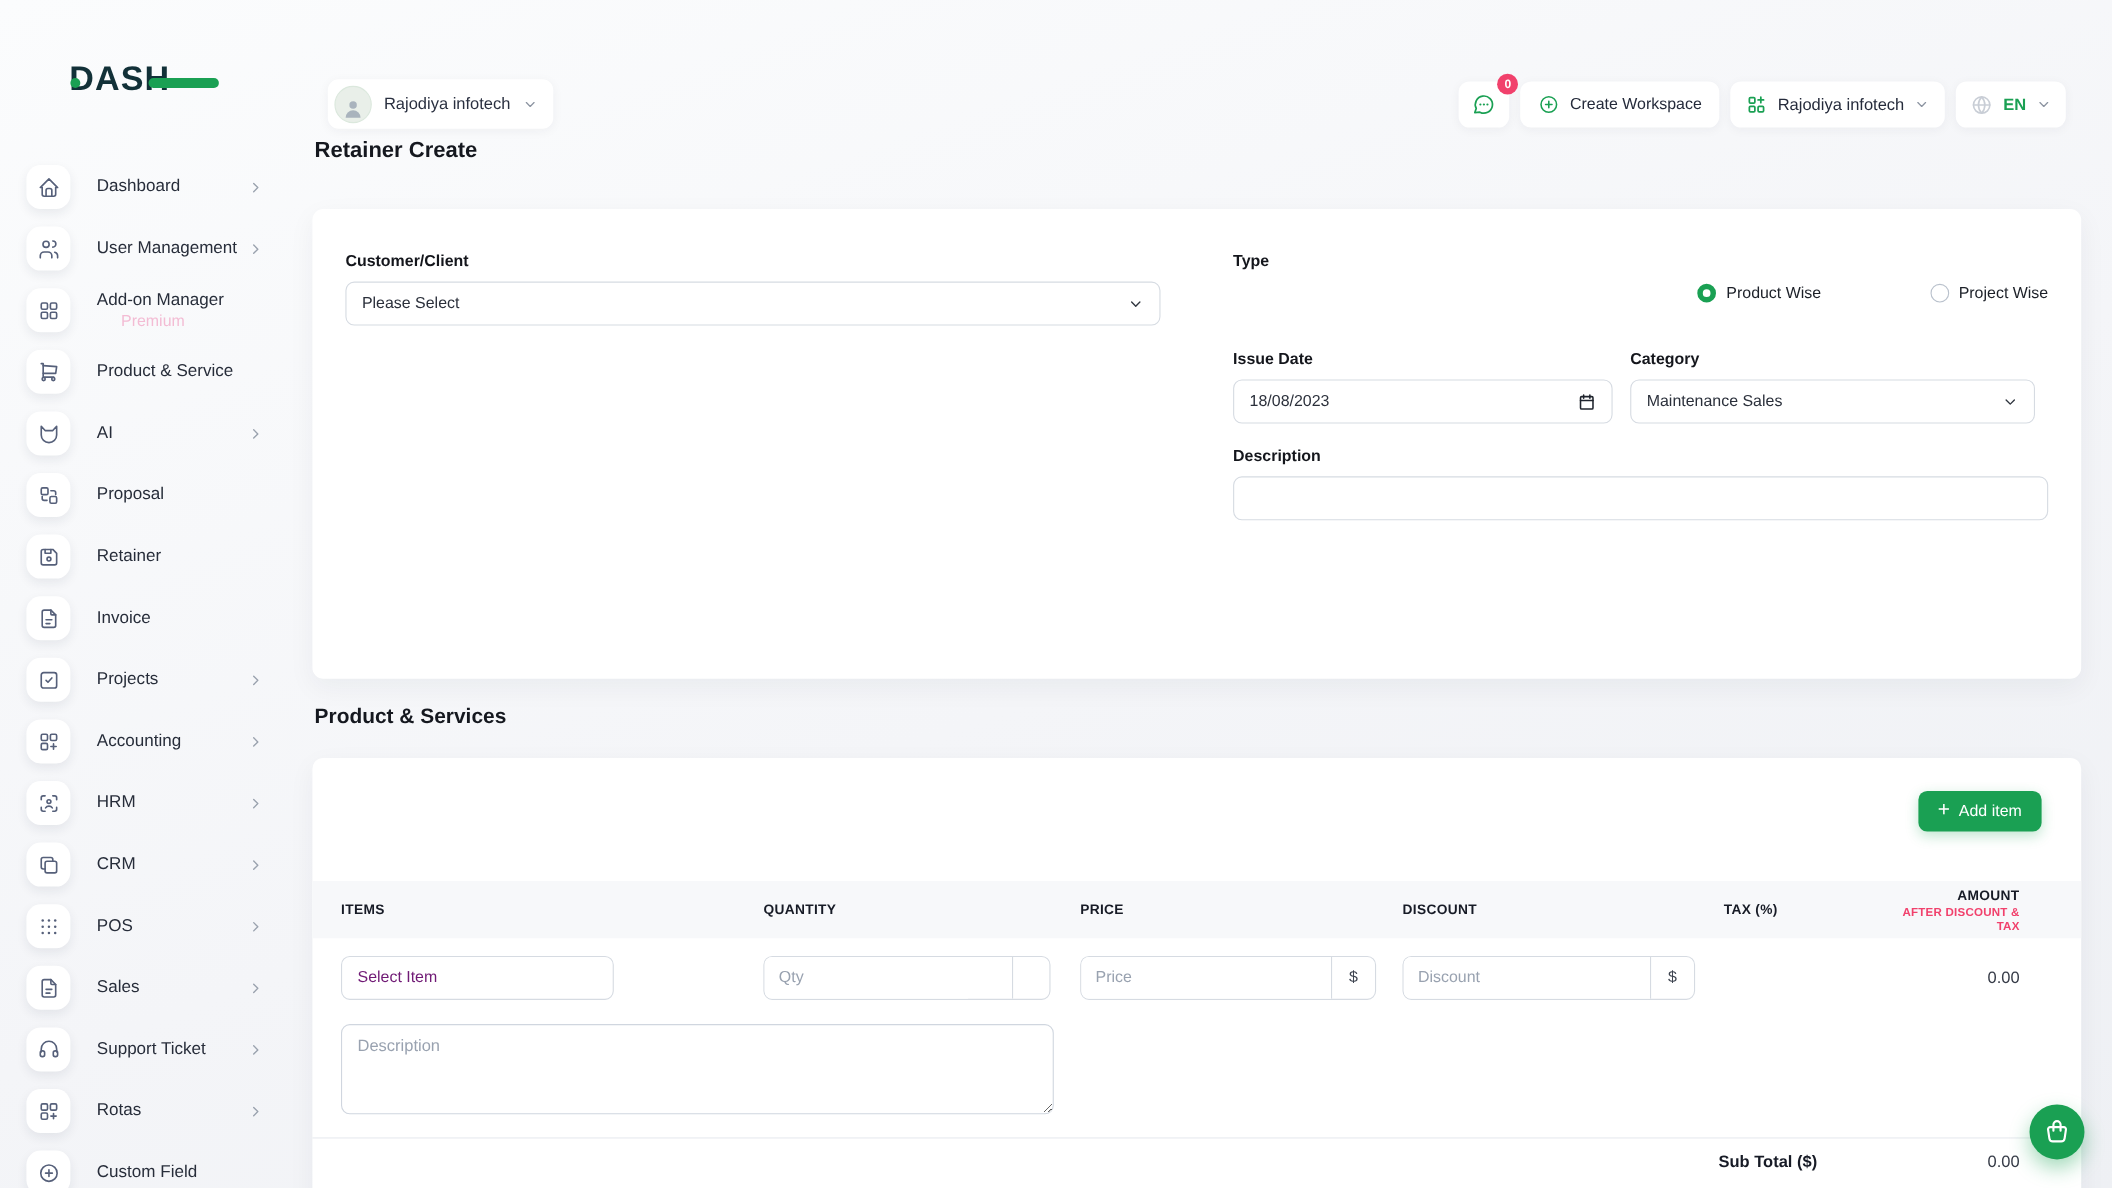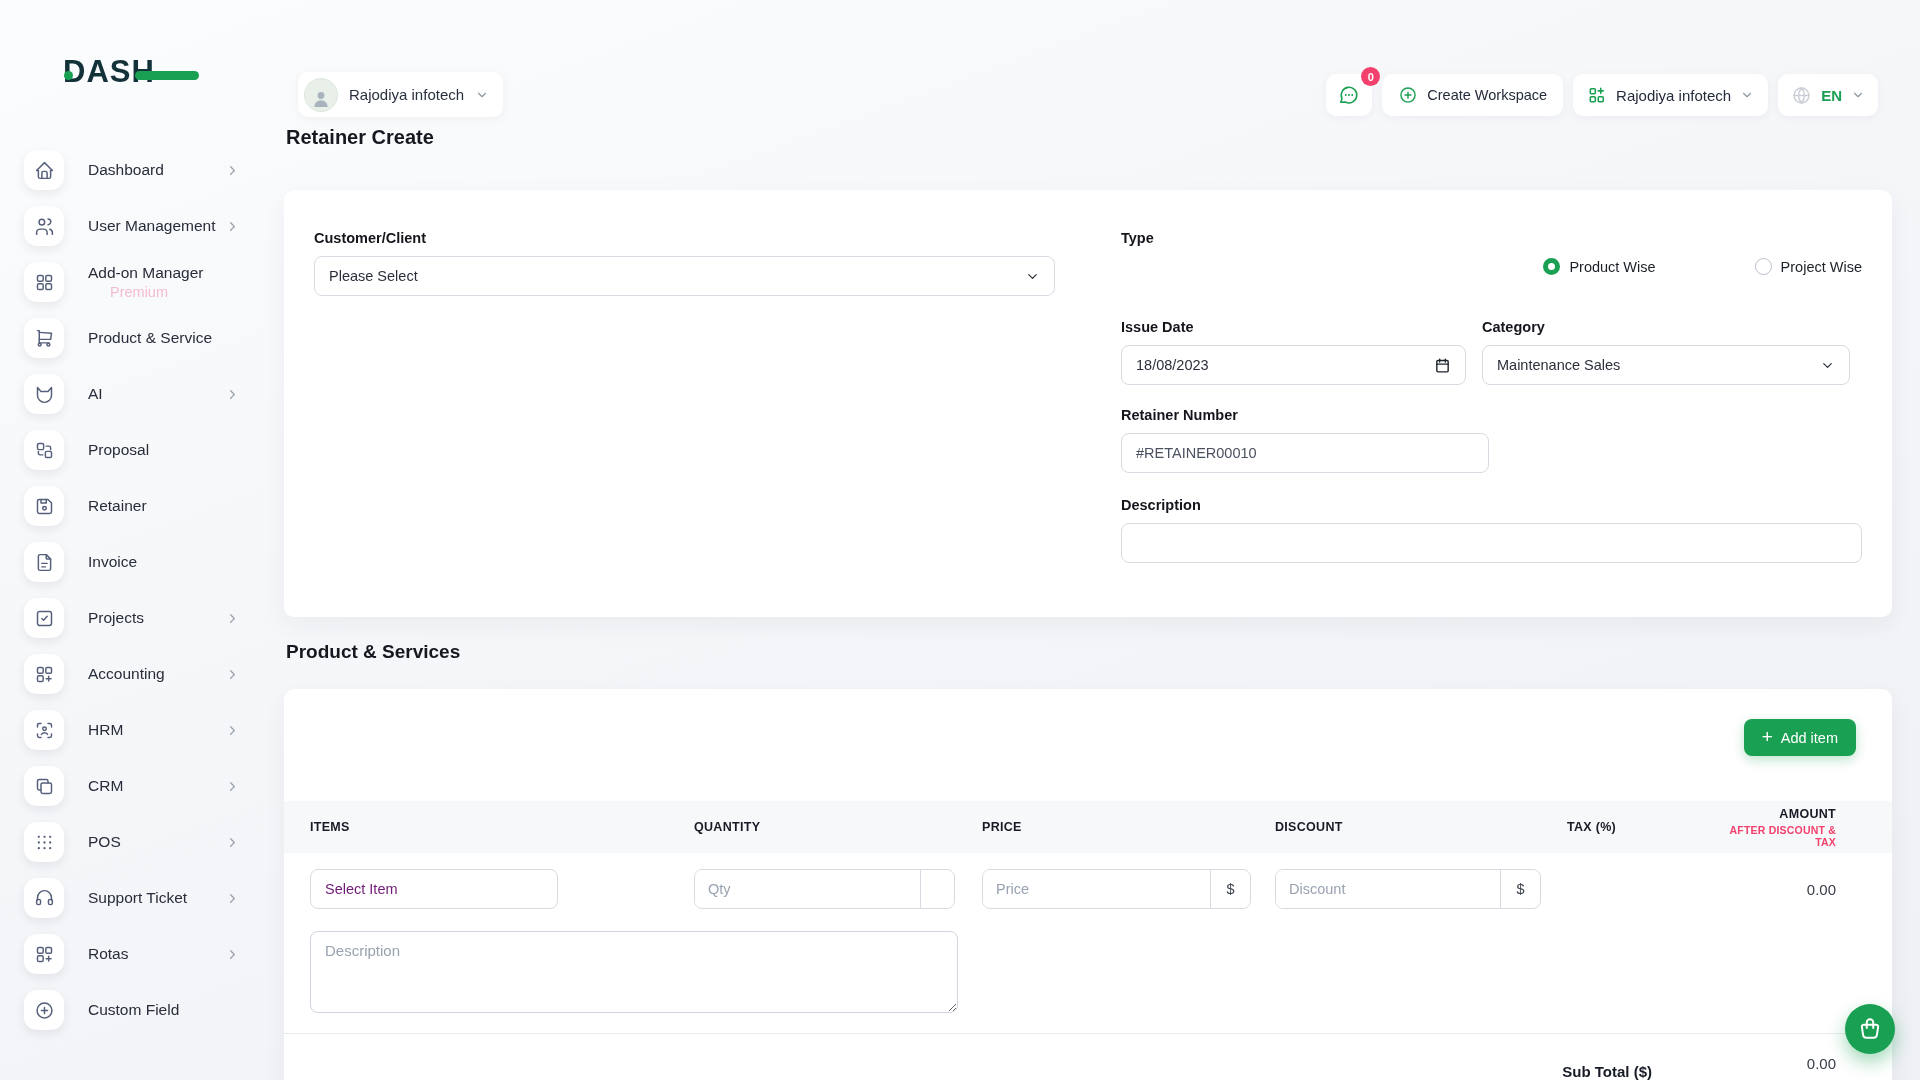--- a/index.html
+++ b/index.html
@@ -102,21 +102,21 @@
   .addon { border-left:1px solid #d6dbe2; display:flex; align-items:center; justify-content:center;
     color:#3c424e; font-size:14.5px; }
   .qty-group { width:261px;gap:40px; } .qty-addon { width:34px; }
   .price-group { width:269px; } .cur-addon { width:40px; }
   .disc-group { width:266px; }
   .amount-cell { text-align:right; padding-right:30px; font-size:15px; color:#383d49; }
   .row-desc { padding:22px 26px 0; }
   .row-desc textarea { width:648px; height:82px; border:1px solid #d0d6df; border-radius:8px; padding:10px 14px;
     font-size:15px; color:#333; resize:both; outline:none; font-family:inherit; }
   .subtotal-row { margin-top:16px; border-top:1px solid #e7eaef; padding-top:13px; padding-bottom:13px; align-items:center; }
-  .subtotal-label { grid-column:1/6; text-align:right; padding-right:60px; font-size:15px; font-weight:700; color:#171b26;margin-top:16px; }
+  .subtotal-label { grid-column:1/6; text-align:right; padding-right:60px; font-size:15px; font-weight:700; color:#171b26; }
   .subtotal-value { text-align:right; padding-right:30px; font-size:15px; color:#383d49; }
 
   
   .fab { position:absolute; left:1845px; top:1004px; width:50px; height:50px; border-radius:50%;
     background:#1aa053; display:flex; align-items:center; justify-content:center; cursor:pointer;
     box-shadow:0 8px 18px rgba(26,160,83,.4); }
 </style>
 </head>
 <body>
 
@@ -317,20 +317,35 @@
             </svg>
           </span>
         <span class="nav-label">POS</span>
         <span class="nav-chev">
             <svg class="ic" width="15" height="15" viewBox="0 0 24 24" style="stroke-width:2">
               <path d="M9 6l6 6-6 6"></path>
             </svg>
           </span>
       </div>
 
+      <div class="nav-item">
+        <span class="tile">
+            <svg class="ic" width="21" height="21" viewBox="0 0 24 24">
+              <path d="M14 3v4a1 1 0 0 0 1 1h4"></path>
+              <path d="M17 21H7a2 2 0 0 1-2-2V5a2 2 0 0 1 2-2h7l5 5v11a2 2 0 0 1-2 2z"></path>
+              <path d="M9 13h6M9 17h4"></path>
+            </svg>
+          </span>
+        <span class="nav-label">Sales</span>
+        <span class="nav-chev">
+            <svg class="ic" width="15" height="15" viewBox="0 0 24 24" style="stroke-width:2">
+              <path d="M9 6l6 6-6 6"></path>
+            </svg>
+          </span>
+      </div>
 
       <div class="nav-item">
         <span class="tile">
             <svg class="ic" width="21" height="21" viewBox="0 0 24 24">
               <path d="M4 14v-3a8 8 0 0 1 16 0v3"></path>
               <rect x="3" y="13" width="4.5" height="6" rx="2"></rect>
               <rect x="16.5" y="13" width="4.5" height="6" rx="2"></rect>
             </svg>
           </span>
         <span class="nav-label">Support Ticket</span>
@@ -484,24 +499,20 @@
             <span>Maintenance Sales</span>
             <span style="display:flex;color:#30363f">
                 <svg class="ic" width="15" height="15" viewBox="0 0 24 24" style="stroke-width:2">
                   <path d="M6 9l6 6 6-6"></path>
                 </svg>
               </span>
           </div>
         </div>
       </div>
 
-      <div class="retainer-wrap">
-        <span class="fld-label">Retainer Number</span>
-        <input class="text" type="text" value="#RETAINER00010" style="">
-      </div>
 
       <div>
         <span class="fld-label">Description</span>
         <textarea class="desc1" style=""></textarea>
       </div>
     </div>
   </div>
 
   <h2 class="section-title">Product &amp; Services</h2>
 

